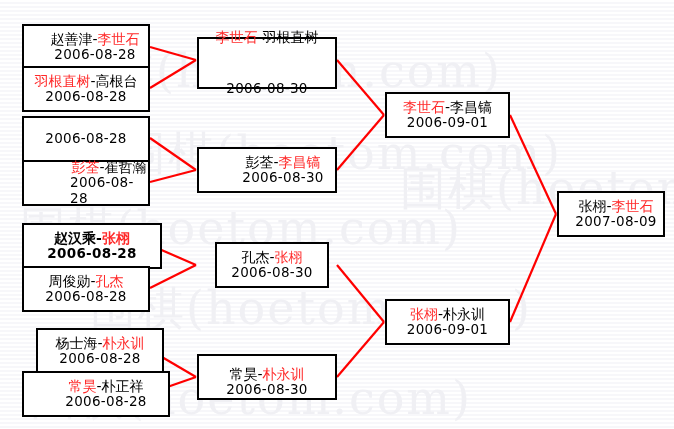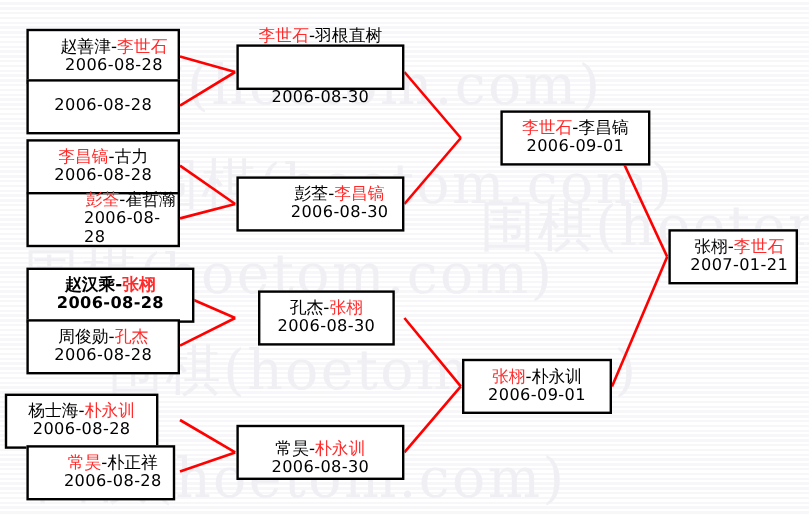--- a/index.html
+++ b/index.html
@@ -109,81 +109,81 @@
       <line x1="510" y1="322" x2="556" y2="214"></line>
     </g>
   </svg>
 
   <div class="node" style="left:22px;top:24px;width:128px;height:46px;padding-left:18px;">
     <div class="pair"><span class="l">赵善津</span><span class="sep">-</span><span class="w">李世石</span></div>
     <div class="date">2006-08-28</div>
   </div>
 
   <div class="node" style="left:22px;top:66px;width:128px;height:46px;">
+    <div class="pair"><span class="w">羽根直树</span><span class="sep">-</span><span class="l">高根台</span></div>
     <div class="date">2006-08-28</div>
   </div>
 
   <div class="node" style="left:22px;top:116px;width:128px;height:46px;">
-    <div class="pair"><span class="w">李昌镐</span><span class="sep">-</span><span class="l">古力</span></div>
     <div class="date">2006-08-28</div>
   </div>
 
   <div class="node" style="left:22px;top:160px;width:128px;height:46px;padding-left:46px;">
     <div class="pair"><span class="w">彭荃</span><span class="sep">-</span><span class="l">崔哲瀚</span></div>
     <div class="date">2006-08-28</div>
   </div>
 
   <div class="node" style="left:22px;top:223px;width:140px;height:46px;font-weight:bold;">
     <div class="pair"><span class="l">赵汉乘</span><span class="sep">-</span><span class="w">张栩</span></div>
     <div class="date">2006-08-28</div>
   </div>
 
   <div class="node" style="left:22px;top:266px;width:128px;height:46px;">
     <div class="pair"><span class="l">周俊勋</span><span class="sep">-</span><span class="w">孔杰</span></div>
     <div class="date">2006-08-28</div>
   </div>
 
-  <div class="node" style="left:4px;top:328px;width:128px;height:46px;">
+  <div class="node" style="left:36px;top:328px;width:128px;height:46px;">
     <div class="pair"><span class="l">杨士海</span><span class="sep">-</span><span class="w">朴永训</span></div>
     <div class="date">2006-08-28</div>
   </div>
 
-  <div class="node" style="left:22px;top:371px;width:124px;height:46px;padding-left:20px;">
+  <div class="node" style="left:22px;top:371px;width:148px;height:46px;padding-left:20px;">
     <div class="pair"><span class="w">常昊</span><span class="sep">-</span><span class="l">朴正祥</span></div>
     <div class="date">2006-08-28</div>
   </div>
 
-  <div class="node" style="left:197px;top:37px;width:140px;height:38px;gap:36px;">
+  <div class="node" style="left:197px;top:37px;width:140px;height:52px;gap:36px;">
     <div class="pair"><span class="w">李世石</span><span class="sep">-</span><span class="l">羽根直树</span></div>
     <div class="date">2006-08-30</div>
   </div>
 
   <div class="node" style="left:197px;top:147px;width:140px;height:46px;padding-left:32px;">
     <div class="pair"><span class="l">彭荃</span><span class="sep">-</span><span class="w">李昌镐</span></div>
     <div class="date">2006-08-30</div>
   </div>
 
   <div class="node" style="left:215px;top:242px;width:114px;height:46px;text-align:right;">
     <div class="pair"><span class="l">孔杰</span><span class="sep">-</span><span class="w">张栩</span></div>
     <div class="date">2006-08-30</div>
   </div>
 
   <div class="node" style="left:197px;top:354px;width:140px;height:46px;justify-content:flex-end;">
     <div class="pair"><span class="l">常昊</span><span class="sep">-</span><span class="w">朴永训</span></div>
     <div class="date">2006-08-30</div>
   </div>
 
-  <div class="node" style="left:385px;top:92px;width:125px;height:46px;margin-left:32px;">
+  <div class="node" style="left:385px;top:92px;width:125px;height:46px;">
     <div class="pair"><span class="w">李世石</span><span class="sep">-</span><span class="l">李昌镐</span></div>
     <div class="date">2006-09-01</div>
   </div>
 
   <div class="node" style="left:385px;top:299px;width:125px;height:46px;justify-content:center;">
     <div class="pair"><span class="w">张栩</span><span class="sep">-</span><span class="l">朴永训</span></div>
     <div class="date">2006-09-01</div>
   </div>
 
   <div class="node" style="left:557px;top:191px;width:108px;height:46px;padding-left:10px;">
     <div class="pair"><span class="l">张栩</span><span class="sep">-</span><span class="w">李世石</span></div>
-    <div class="date">2007-01-21</div>
+    <div class="date">2007-08-09</div>
   </div>
 
 </div>
 
 </body></html>

